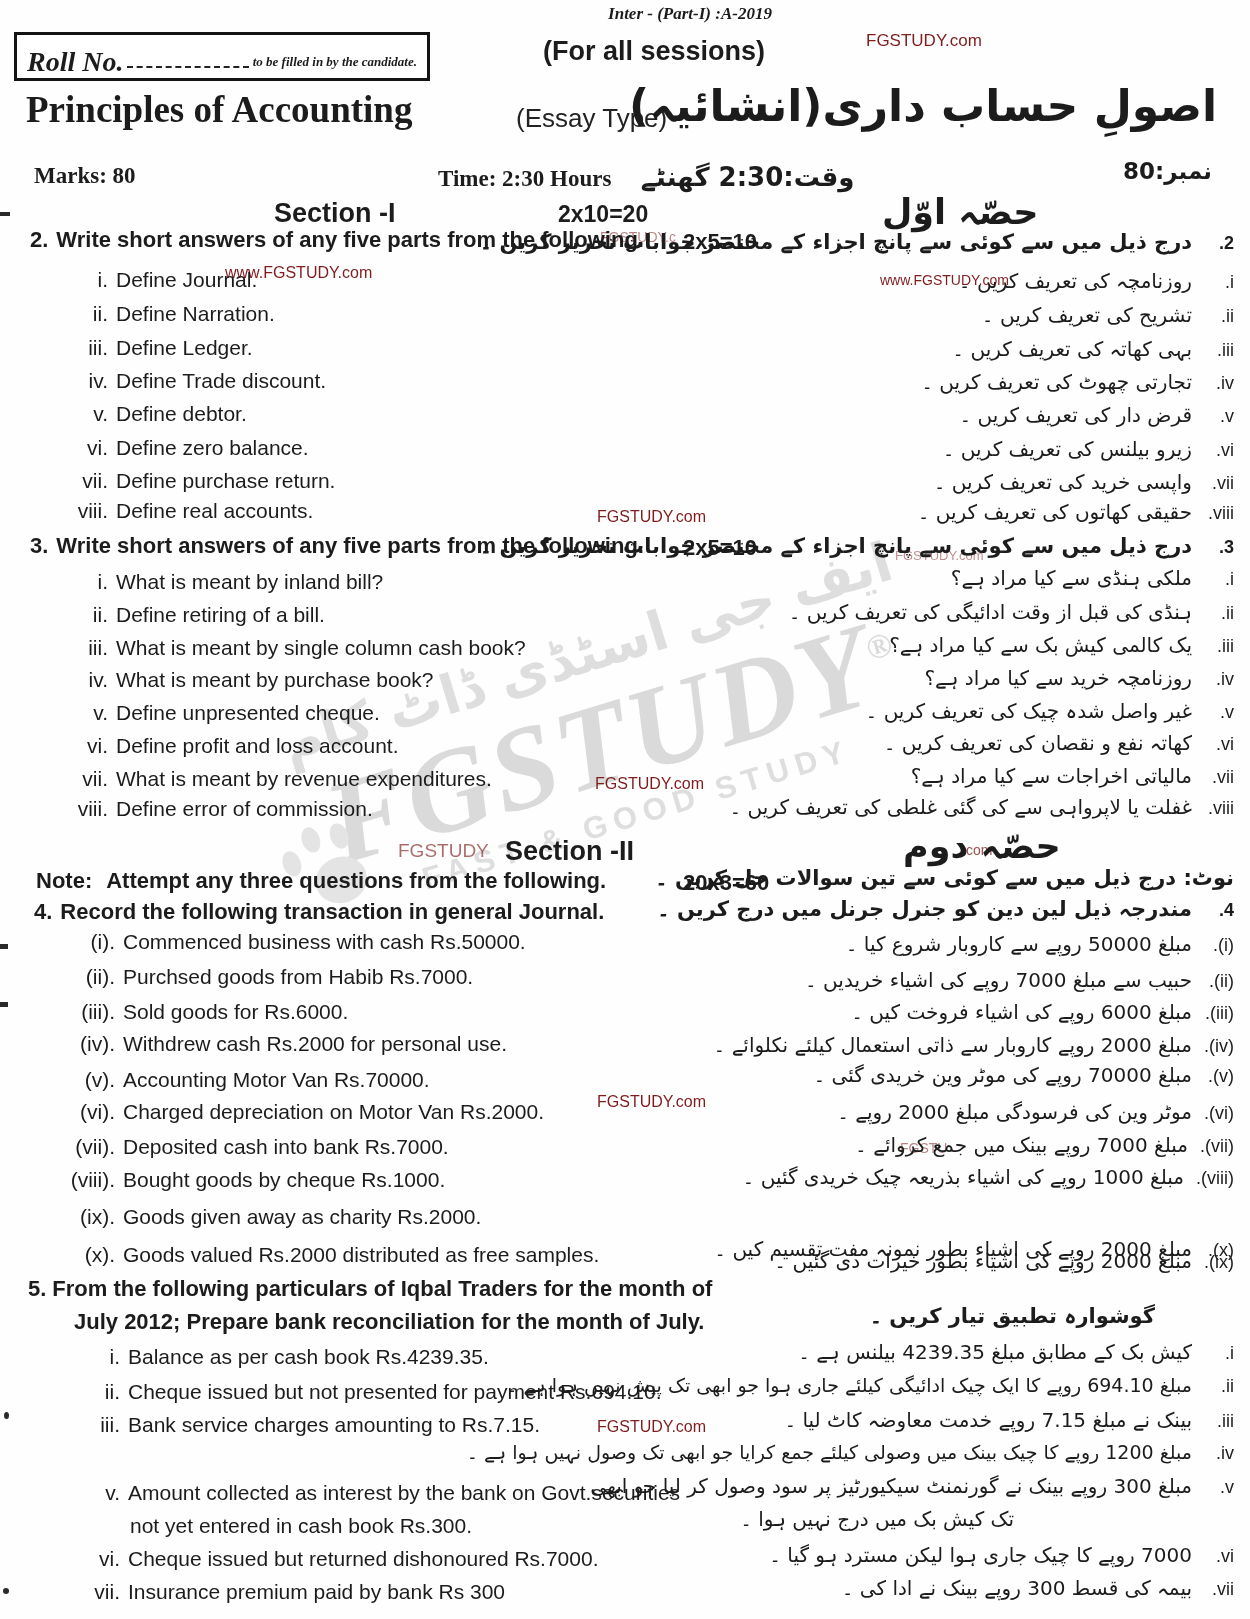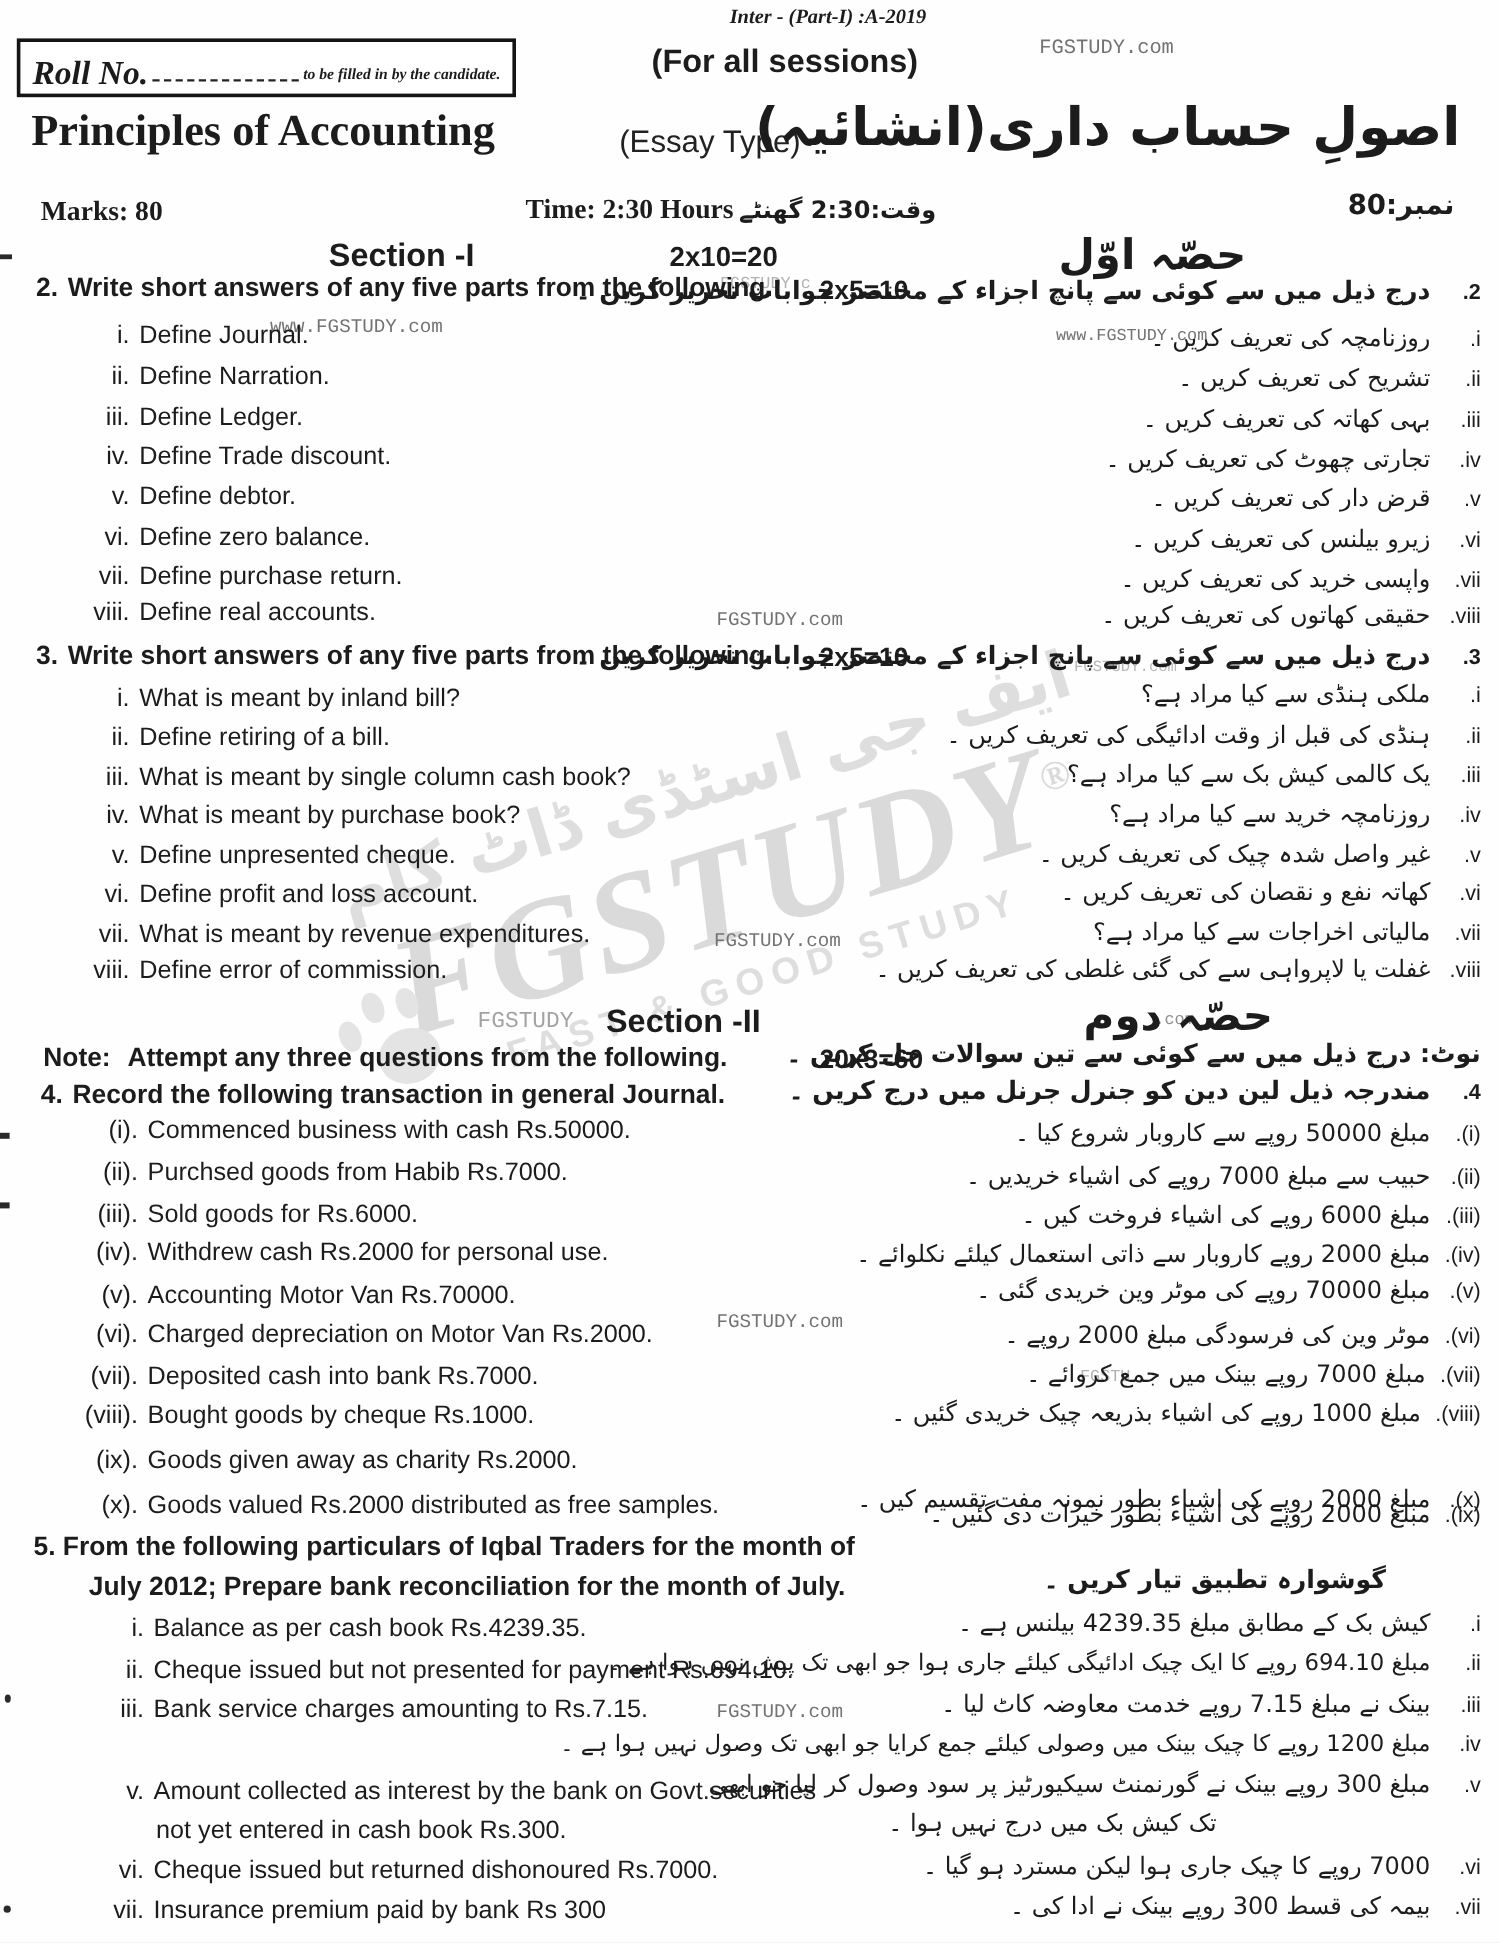--- a/index.html
+++ b/index.html
@@ -12,21 +12,21 @@
   .bold{font-weight:700;}
   .en-item{font-size:21px;}
   .enum{display:inline-block;text-align:right;margin-right:8px;}
   .w88{width:88px;} .w95{width:95px;} .w100{width:100px;}
   .qnum{display:inline-block;margin-right:8px;}
   .ur{direction:rtl;font-family:"DejaVu Sans",sans-serif;font-size:20px;text-align:right;}
   .ur-head{font-weight:700;font-size:21px;}
   .ur-big{font-size:35px;font-weight:700;}
   .unum{display:inline-block;margin-left:12px;font-family:"Liberation Sans","DejaVu Sans",sans-serif;
         font-size:18px;min-width:30px;}
-  .wm{color:#737373;font-family:Liberation Mono, monospace;}
+  .wm{color:#7f1d1d;font-family:Liberation Sans, sans-serif;}
   .headline{font-size:27px;font-weight:700;}
   .marksline{font-size:23px;font-weight:700;}
   
   .rollbox{left:14px;top:32px;width:416px;height:49px;border:3px solid #141414;
            display:flex;align-items:flex-end;padding:2px 10px;box-sizing:border-box;background:#fff;}
   .roll-label{font-family:"Liberation Serif",serif;font-style:italic;font-weight:700;font-size:28px;line-height:1;}
   .roll-line{display:inline-block;width:140px;border-bottom:2px dashed #222;height:2px;margin:0 4px 8px 4px;}
   .roll-note{font-family:"Liberation Serif",serif;font-style:italic;font-weight:700;font-size:13px;margin-bottom:6px;}
   
   .bigwm{left:250px;top:618px;width:720px;transform:rotate(-17deg);text-align:center;z-index:0;pointer-events:none;}
@@ -86,21 +86,21 @@
 
   <div class="abs sans bold" style="left:543px;top:36px;font-size:27px;">(For all sessions)</div>
 
   <div class="abs serif bold" style="left:26px;top:88px;font-size:37px;">Principles of Accounting</div>
   <div class="abs sans" style="left:516px;top:103px;font-size:26px;color:#222;">(Essay Type)</div>
   <div class="abs ur" style="right:33px;top:80px;font-size:44px;font-weight:700;">اصولِ حساب داری(انشائیہ)</div>
 
   <div class="abs serif bold" style="left:34px;top:163px;font-size:23px;">Marks: 80</div>
   <div class="abs" style="left:438px;top:162px;">
     <span class="serif bold" style="font-size:23px;">Time: 2:30 Hours</span>
-    <span class="ur bold" style="font-size:20px;margin-left:0;">وقت:2:30 گھنٹے</span>
+    <span class="ur bold" style="font-size:26px;margin-left:25px;">وقت:2:30 گھنٹے</span>
   </div>
   <div class="abs ur bold" style="right:38px;top:158px;font-size:23px;">نمبر:80</div>
 
   <div class="abs headline" style="left:274px;top:198px;">Section -I</div>
   <div class="abs marksline" style="left:558px;top:201px;">2x10=20</div>
   <div class="abs ur ur-big" style="left:882px;top:192px;">حصّہ اوّل</div>
 
   <div class="abs bold" style="left:30px;top:227px;font-size:22px;">
     <span class="qnum">2.</span><span>Write short answers of any five parts from the following.</span>
   </div>

